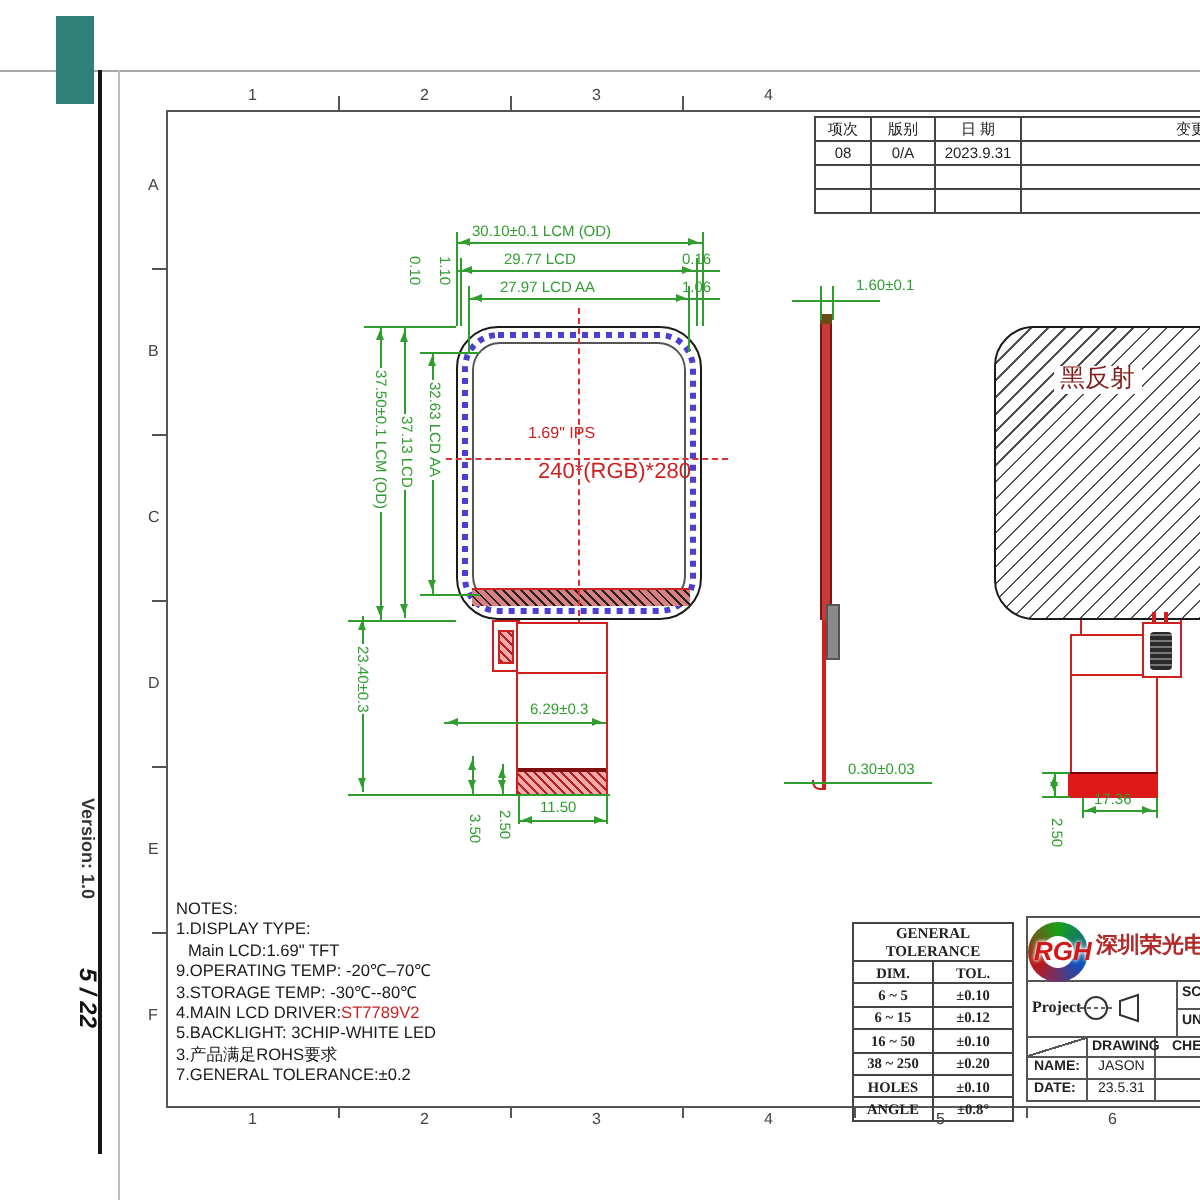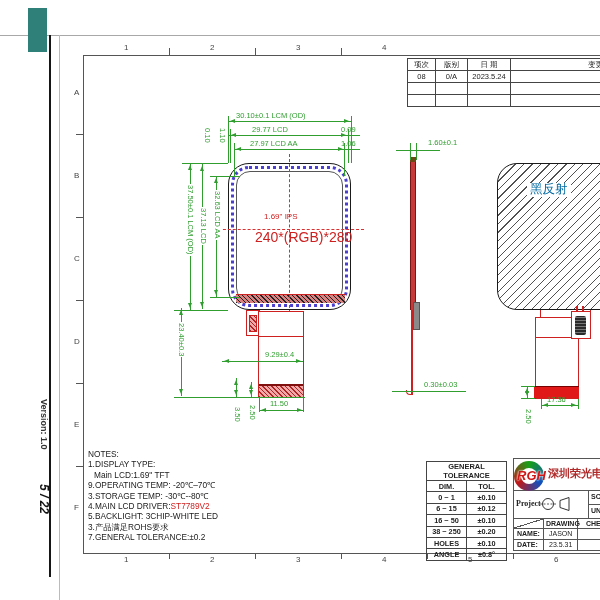--- a/index.html
+++ b/index.html
@@ -28,21 +28,21 @@
   .frame-num{position:absolute;font-size:8px;color:#444}
   .panel{position:absolute;border:1.5px solid #1a1a1a;border-radius:21px;background:#fff}
   .panel .band{position:absolute;inset:2px;border:3.5px dotted #4a3fd0;border-radius:18px}
   .panel .inner{position:absolute;inset:7px;border:1px solid #555;border-radius:14px}
   .hatchred{background:repeating-linear-gradient(45deg,#b22424 0 1.2px,#f2a9a9 1.2px 3.2px)}
   .hatchblk{background:repeating-linear-gradient(135deg,rgba(50,50,50,.85) 0 .8px,transparent .8px 6px)}
   table{border-collapse:collapse}
   .rev td,.rev th{border:1px solid #444;font-weight:normal;text-align:center;
     font-size:7.5px;padding:0;height:12px}
   .tol td,.tol th{border:1px solid #444;text-align:center;
-    font-family:Liberation Sans, sans-serif;font-weight:bold;font-size:7.3px;padding:0;height:11.4px}
+    font-family:Liberation Serif, serif;font-weight:bold;font-size:7.3px;padding:0;height:11.4px}
   .tb-line{position:absolute;background:#555}
   .tb-txt{position:absolute;white-space:nowrap;font-size:7px;color:#222}
   .notes{position:absolute;left:88px;top:449px;font-size:8.3px;color:#1a1a1a;line-height:10.4px}
 </style>
 </head>
 <body>
 
 <div id="app">
 
   <div class="ln kln" style="left:0;top:35px;width:600px;height:1px;background:#a8a8a8"></div>
@@ -93,21 +93,21 @@
     <tbody>
         <tr>
       <th style="width:28px">项次</th>
       <th style="width:32px">版别</th>
       <th style="width:43px">日 期</th>
       <th style="width:170px">变更</th>
     </tr>
     <tr>
       <td>08</td>
       <td>0/A</td>
-      <td>2023.5.24</td>
+      <td>2023.9.31</td>
       <td></td>
     </tr>
     <tr>
           <td></td>
           <td></td>
           <td></td>
           <td></td>
         </tr>
     <tr>
           <td></td>
@@ -119,34 +119,34 @@
     </table>
 
   <div class="panel" style="left:228px;top:163px;width:123px;height:147px">
     <div class="band"></div>
     <div class="inner"></div>
     <div style="position:absolute;left:7px;top:130px;width:109px;height:9px;border-top:1.5px solid #c22;background:repeating-linear-gradient(45deg,#222 0 1px,#d98080 1px 3.2px)"></div>
   </div>
   <div class="clh" style="left:218px;top:229px;width:146px"></div>
   <div class="clv" style="left:289px;top:154px;height:164px"></div>
   <div class="t r" style="left:264px;top:213px;font-size:8px">1.69" IPS</div>
-  <div class="t r" style="left:255px;top:230px;font-size:14px">240*(RGB)*280</div>
+  <div class="t r" style="left:269px;top:230px;font-size:11px">240*(RGB)*280</div>
 
   <div class="ln" style="left:246px;top:310px;width:14px;height:26px;border:1px solid #cf2020"></div>
   <div class="ln hatchred" style="left:249px;top:315px;width:8px;height:17px;border:1px solid #cf2020"></div>
   <div class="ln" style="left:258px;top:311px;width:46px;height:87px;border:1px solid #cf2020;background:#fff"></div>
   <div class="ln rln" style="left:258px;top:336px;width:46px;height:1px"></div>
   <div class="ln hatchred" style="left:259px;top:384px;width:44px;height:13px;border-top:2px solid #801010"></div>
 
   <div class="t g" style="left:236px;top:112px">30.10±0.1  LCM  (OD)</div>
   <div class="ln h arr" style="left:228px;top:121px;width:123px"></div>
   <div class="t g" style="left:252px;top:126px">29.77 LCD</div>
   <div class="ln h arr" style="left:229px;top:135px;width:119px"></div>
   <div class="ln h" style="left:348px;top:135px;width:12px"></div>
-  <div class="t g" style="left:341px;top:126px">0.09</div>
+  <div class="t g" style="left:341px;top:126px">0.16</div>
   <div class="t g" style="left:250px;top:140px">27.97  LCD  AA</div>
   <div class="ln h arr" style="left:234px;top:149px;width:111px"></div>
   <div class="ln h" style="left:345px;top:149px;width:15px"></div>
   <div class="t g" style="left:341px;top:140px">1.06</div>
 
   <div class="ln v" style="left:228px;top:116px;height:47px"></div>
   <div class="ln v" style="left:351px;top:116px;height:47px"></div>
   <div class="ln v" style="left:230px;top:129px;height:34px"></div>
   <div class="ln v" style="left:348px;top:129px;height:34px"></div>
   <div class="ln v" style="left:234px;top:143px;height:33px"></div>
@@ -161,21 +161,21 @@
   <div class="ln h" style="left:182px;top:163px;width:46px"></div>
   <div class="ln h" style="left:174px;top:310px;width:54px"></div>
   <div class="ln h" style="left:210px;top:176px;width:30px"></div>
   <div class="ln h" style="left:210px;top:297px;width:30px"></div>
   <div class="ln h" style="left:174px;top:397px;width:131px"></div>
   <div class="t g rot" style="left:194px;top:184px">37.50±0.1 LCM (OD)</div>
   <div class="t g rot" style="left:207px;top:207px">37.13 LCD</div>
   <div class="t g rot" style="left:221px;top:190px">32.63 LCD AA</div>
   <div class="t g rot" style="left:185px;top:322px">23.40±0.3</div>
 
-  <div class="t g" style="left:265px;top:351px">9.29±0.4</div>
+  <div class="t g" style="left:265px;top:351px">6.29±0.3</div>
   <div class="ln h arr" style="left:222px;top:361px;width:81px"></div>
   <div class="t g" style="left:270px;top:400px">11.50</div>
   <div class="ln h arr" style="left:259px;top:410px;width:45px"></div>
   <div class="ln v" style="left:259px;top:398px;height:14px"></div>
   <div class="ln v" style="left:303px;top:398px;height:14px"></div>
   <div class="ln v arr" style="left:236px;top:378px;height:19px"></div>
   <div class="ln v arr" style="left:251px;top:382px;height:15px"></div>
   <div class="t g rot" style="left:241px;top:406px">3.50</div>
   <div class="t g rot" style="left:256px;top:404px">2.50</div>
 
@@ -185,21 +185,21 @@
   <div class="ln v" style="left:416px;top:143px;height:17px"></div>
   <div class="ln h" style="left:396px;top:150px;width:44px"></div>
   <div class="t g" style="left:428px;top:139px">1.60±0.1</div>
   <div class="ln rln" style="left:411px;top:310px;width:2px;height:84px"></div>
   <div style="position:absolute;left:413px;top:302px;width:7px;height:28px;background:#8a8a8a;border:1px solid #555"></div>
   <div style="position:absolute;left:406px;top:390px;width:7px;height:5px;border:1px solid #cf2020;border-top:none;border-right:none;border-radius:0 0 0 4px"></div>
   <div class="ln h" style="left:392px;top:391px;width:74px"></div>
   <div class="t g" style="left:424px;top:381px">0.30±0.03</div>
 
   <div class="panel hatchblk" style="left:497px;top:163px;width:124px;height:147px;border-radius:20px"></div>
-  <div class="t" style="left:527px;top:183px;font-size:12.5px;color:#0369a1;background:#fff;padding:0 3px">黑反射</div>
+  <div class="t" style="left:527px;top:183px;font-size:12.5px;color:#7f1d1d;background:#fff;padding:0 3px">黑反射</div>
   <div class="ln" style="left:540px;top:310px;width:51px;height:8px;border:1px solid #cf2020;border-top:none;background:#fff"></div>
   <div class="ln" style="left:535px;top:317px;width:44px;height:82px;border:1px solid #cf2020;background:#fff"></div>
   <div class="ln rln" style="left:535px;top:337px;width:44px;height:1px"></div>
   <div style="position:absolute;left:534px;top:386px;width:45px;height:12px;background:#e01818;border-top:1.5px solid #700"></div>
   <div class="ln" style="left:571px;top:311px;width:20px;height:28px;border:1px solid #cf2020;background:#fff"></div>
   <div style="position:absolute;left:575px;top:316px;width:11px;height:19px;background:repeating-linear-gradient(0deg,#2a2a2a 0 2px,#777 2px 3px);border-radius:2px"></div>
   <div class="ln rln" style="left:576px;top:306px;width:1.5px;height:6px"></div>
   <div class="ln rln" style="left:582px;top:306px;width:1.5px;height:6px"></div>
   <div class="ln v" style="left:541px;top:399px;height:10px"></div>
   <div class="ln v" style="left:578px;top:399px;height:10px"></div>
@@ -225,21 +225,21 @@
   <table class="tol" style="position:absolute;left:426px;top:461px;width:81px;table-layout:fixed">
     <tbody>
         <tr>
           <th colspan="2" style="font-size:7.5px">GENERAL TOLERANCE</th>
         </tr>
     <tr>
       <td style="width:44px">DIM.</td>
       <td>TOL.</td>
     </tr>
     <tr>
-          <td>0 ~ 1</td>
+          <td>6 ~ 5</td>
           <td>±0.10</td>
         </tr>
     <tr>
           <td>6 ~ 15</td>
           <td>±0.12</td>
         </tr>
     <tr>
           <td>16 ~ 50</td>
           <td>±0.10</td>
         </tr>

